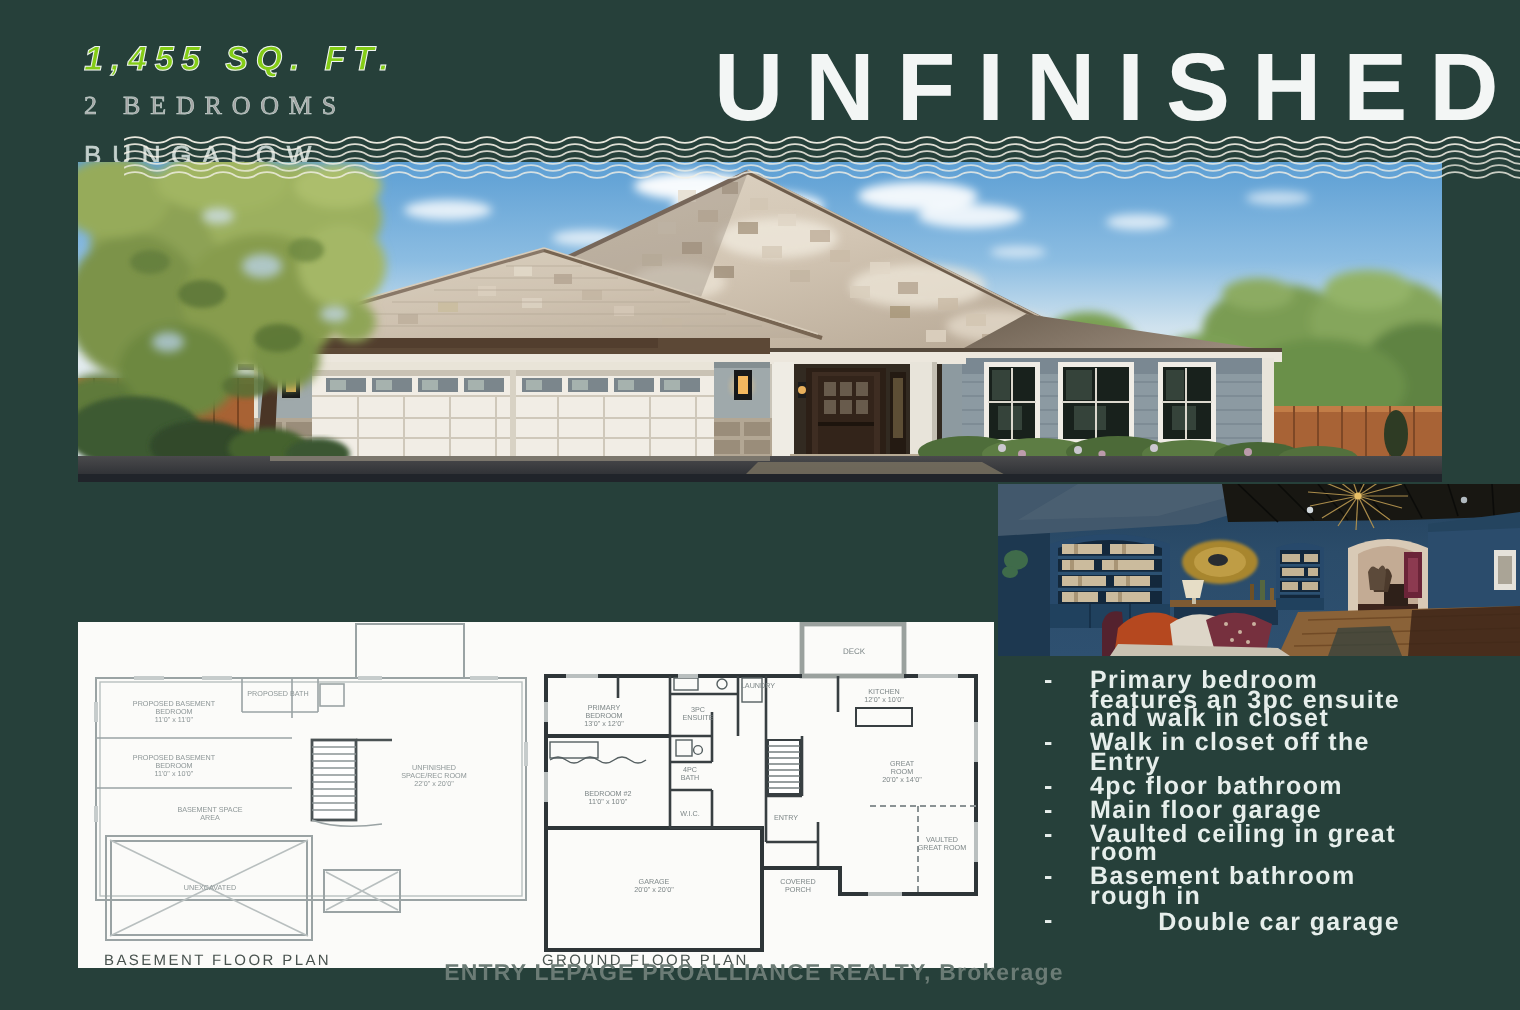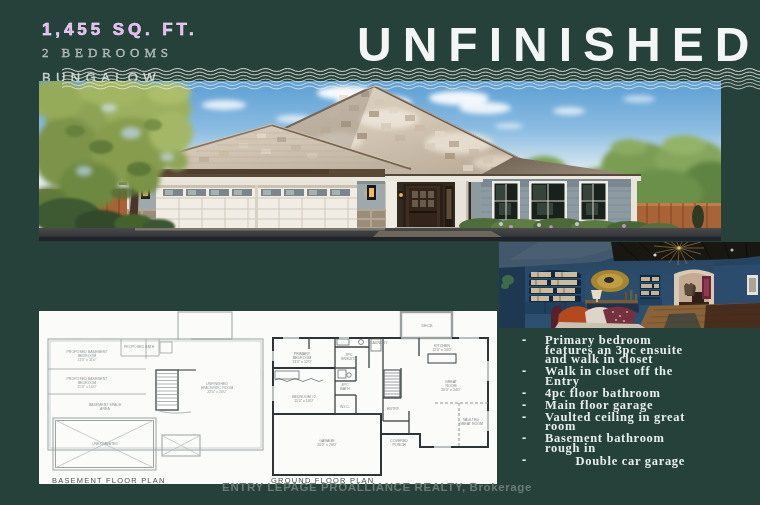--- a/index.html
+++ b/index.html
@@ -1,24 +1,24 @@
 <!DOCTYPE html>
 <html><head>
 <meta charset="utf-8">
 <style>
   html,body{margin:0;padding:0;}
   body{width:760px;height:505px;background:#26403a;font-family:"Liberation Sans", sans-serif;overflow:hidden;position:relative;}
   .abs{position:absolute;}
   td.bt{vertical-align:top;width:23px;padding:0 0 2.6px 0;}
-  td.bx{padding:0 0 2.6px 0;font-family:Liberation Serif, serif;}
+  td.bx{padding:0 0 2.6px 0;}
 </style>
 </head>
 <body>
 
-<div class="abs" style="left:42px;top:21px;font-size:17px;font-weight:bold;color:#f0abfc;letter-spacing:3.9px;line-height:1;-webkit-text-stroke:0.5px #f0f5f3;">1,455 SQ. FT.</div>
+<div class="abs" style="left:42px;top:21px;font-size:17px;font-weight:bold;color:#84cc16;letter-spacing:3.9px;line-height:1;font-style:italic;-webkit-text-stroke:0.5px #f0f5f3;">1,455 SQ. FT.</div>
 <div class="abs" style="left:42px;top:34.5px;font-size:13px;font-weight:normal;color:#c3d0cc;letter-spacing:5.4px;line-height:1;margin-top:36px;-webkit-text-stroke:0.35px #c3d0cc;">BUNGALOW</div>
 <div class="abs" style="left:42px;top:46px;font-size:13px;font-weight:normal;color:#a3a3a3;letter-spacing:4.9px;line-height:1;font-family:Liberation Serif, serif;-webkit-text-stroke:0.35px #c3d0cc;">2 BEDROOMS</div>
 
 <div class="abs" style="left:357px;top:17px;font-size:48px;font-weight:bold;color:#f3f6f5;letter-spacing:11px;">UNFINISHED</div>
 
 <svg class="abs" style="left:39px;top:81px;" width="682" height="160" viewBox="0 0 682 160">
   <defs>
     <linearGradient id="sky" x1="0" y1="0" x2="0" y2="1">
       <stop offset="0" stop-color="#5d9fd4"></stop>
       <stop offset="0.45" stop-color="#8cbde2"></stop>

